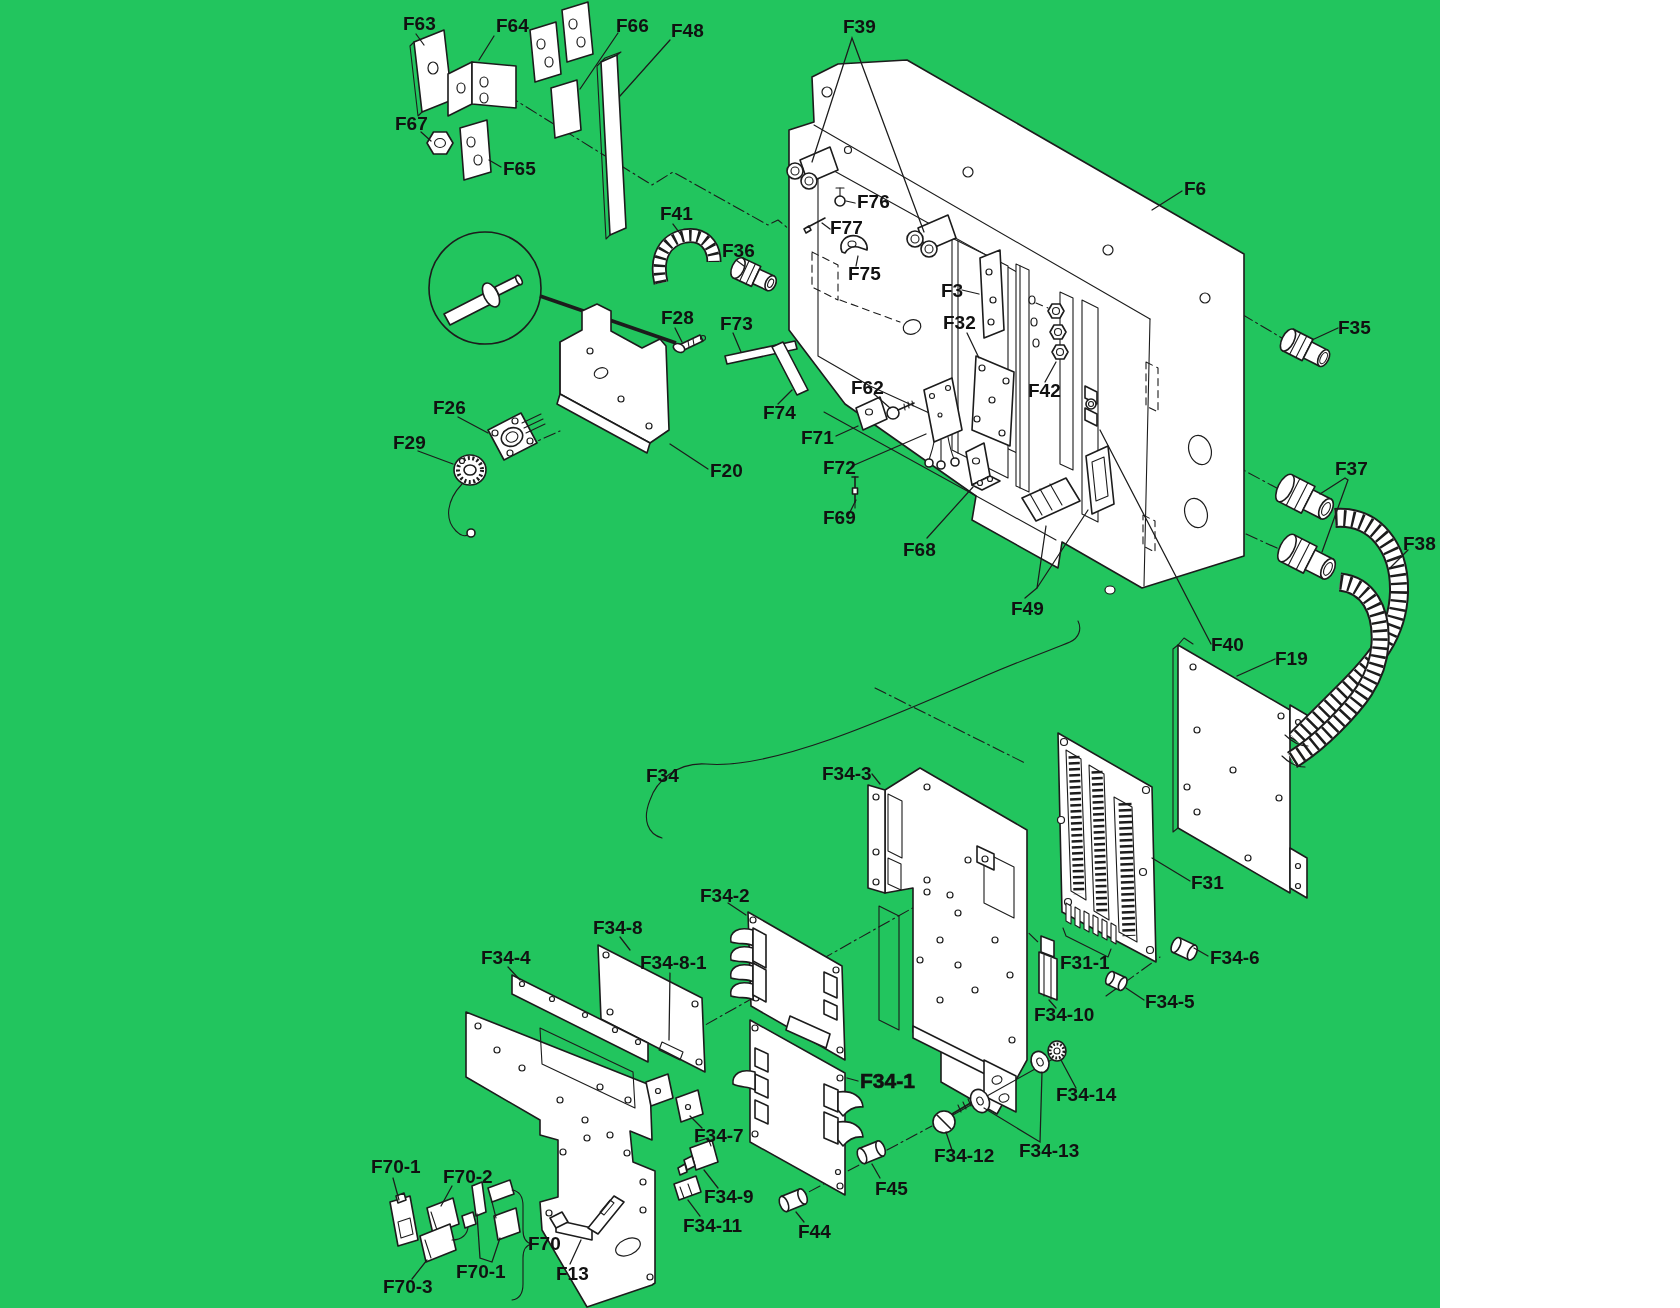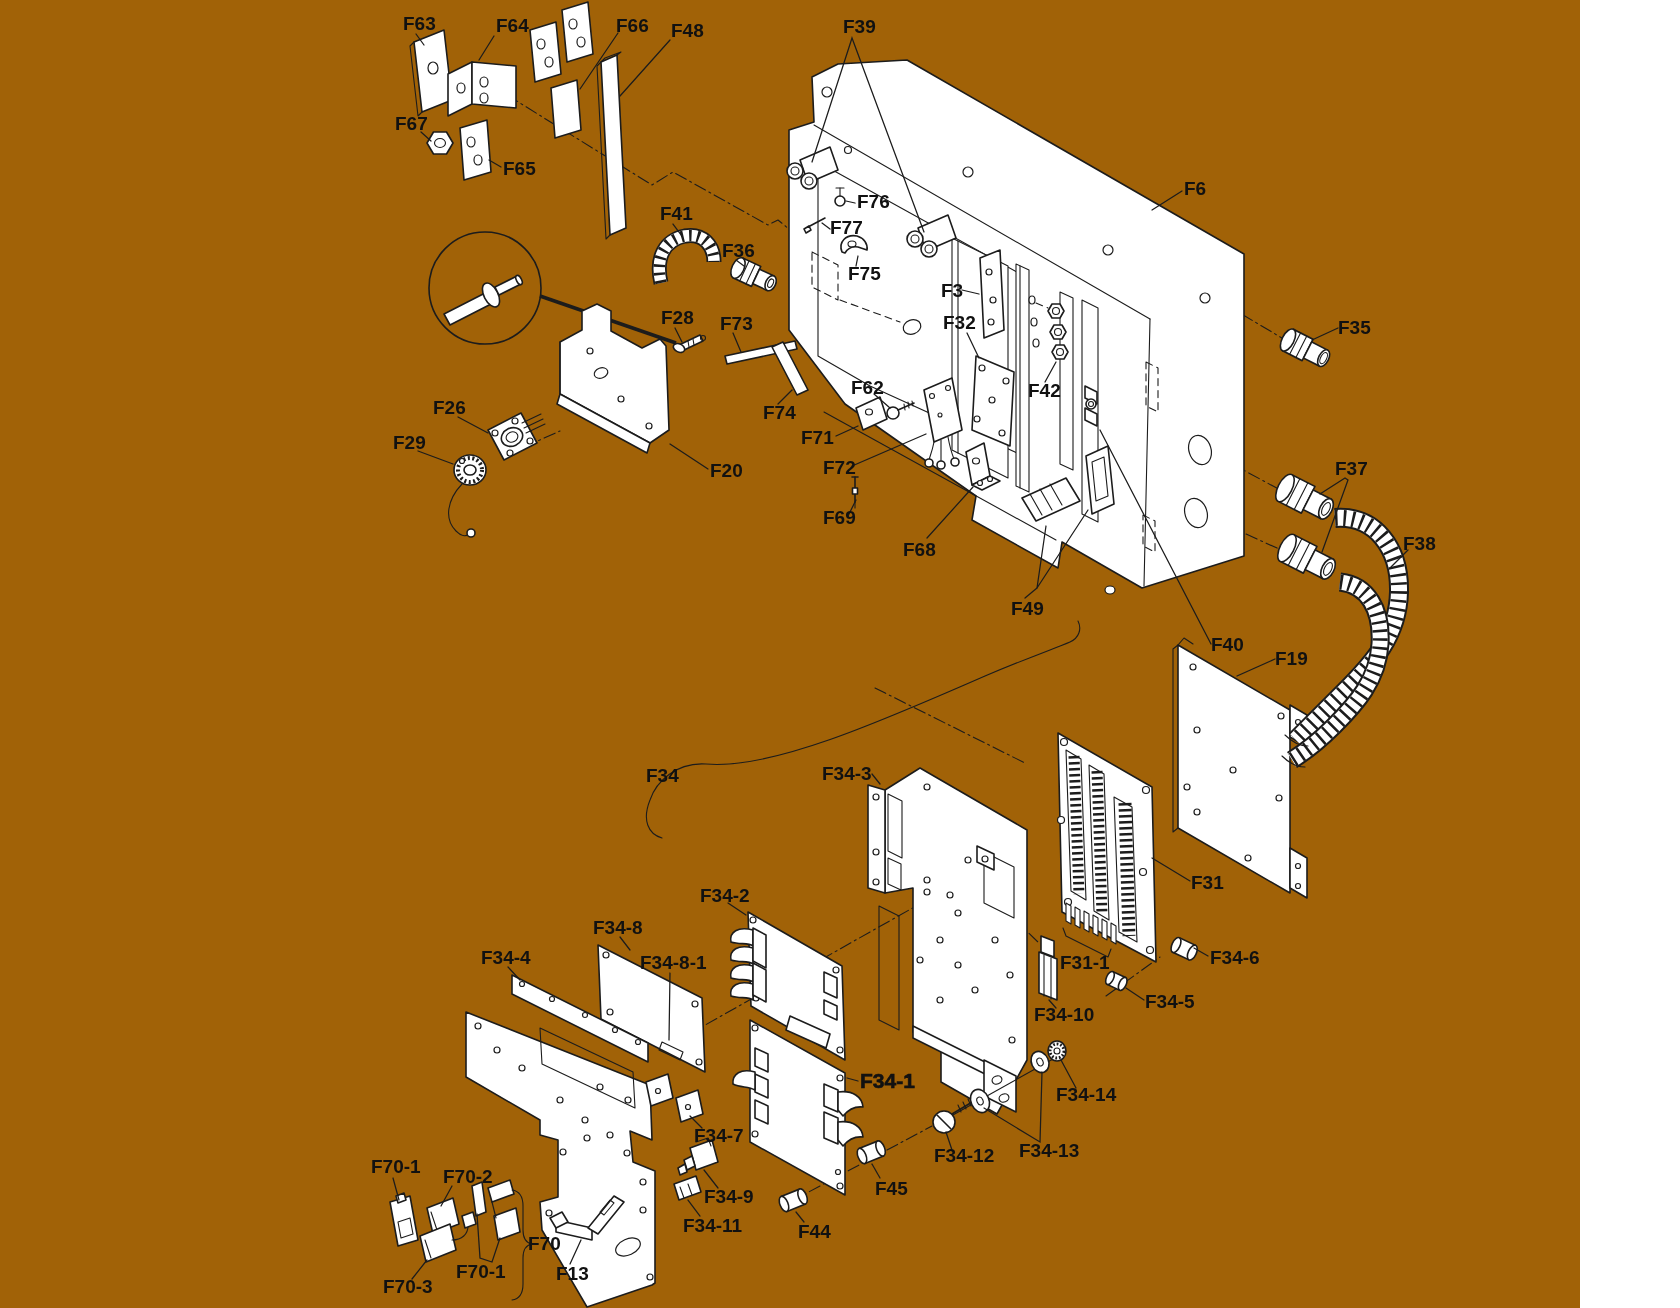--- a/index.html
+++ b/index.html
@@ -1,16 +1,16 @@
 <!DOCTYPE html>
 <html><head>
 <meta charset="utf-8">
 <style>
   html,body{margin:0;padding:0;background:#fff}
-  .stage{position:relative;width:1580px;height:1308px;background:#a16207;overflow:hidden}
+  .stage{position:relative;width:1440px;height:1308px;background:#22c55e;overflow:hidden}
   svg{display:block}
   .s  {fill:none;stroke:#1c1c1c;stroke-width:1.6;stroke-linejoin:round;stroke-linecap:round}
   .sw {fill:#ffffff;stroke:#1c1c1c;stroke-width:1.6;stroke-linejoin:round;stroke-linecap:round}
   .st {fill:none;stroke:#1c1c1c;stroke-width:1.1;stroke-linejoin:round;stroke-linecap:round}
   .swt{fill:#ffffff;stroke:#1c1c1c;stroke-width:1.1;stroke-linejoin:round}
   .lead{fill:none;stroke:#1c1c1c;stroke-width:1.25;stroke-linecap:round}
   .dsh {stroke-dasharray:7 5}
   .ddot{stroke-dasharray:12 4 2 4}
   .hole{fill:#ffffff;stroke:#1c1c1c;stroke-width:1.2}
   .lad {fill:none;stroke:#1c1c1c;stroke-linecap:butt}

